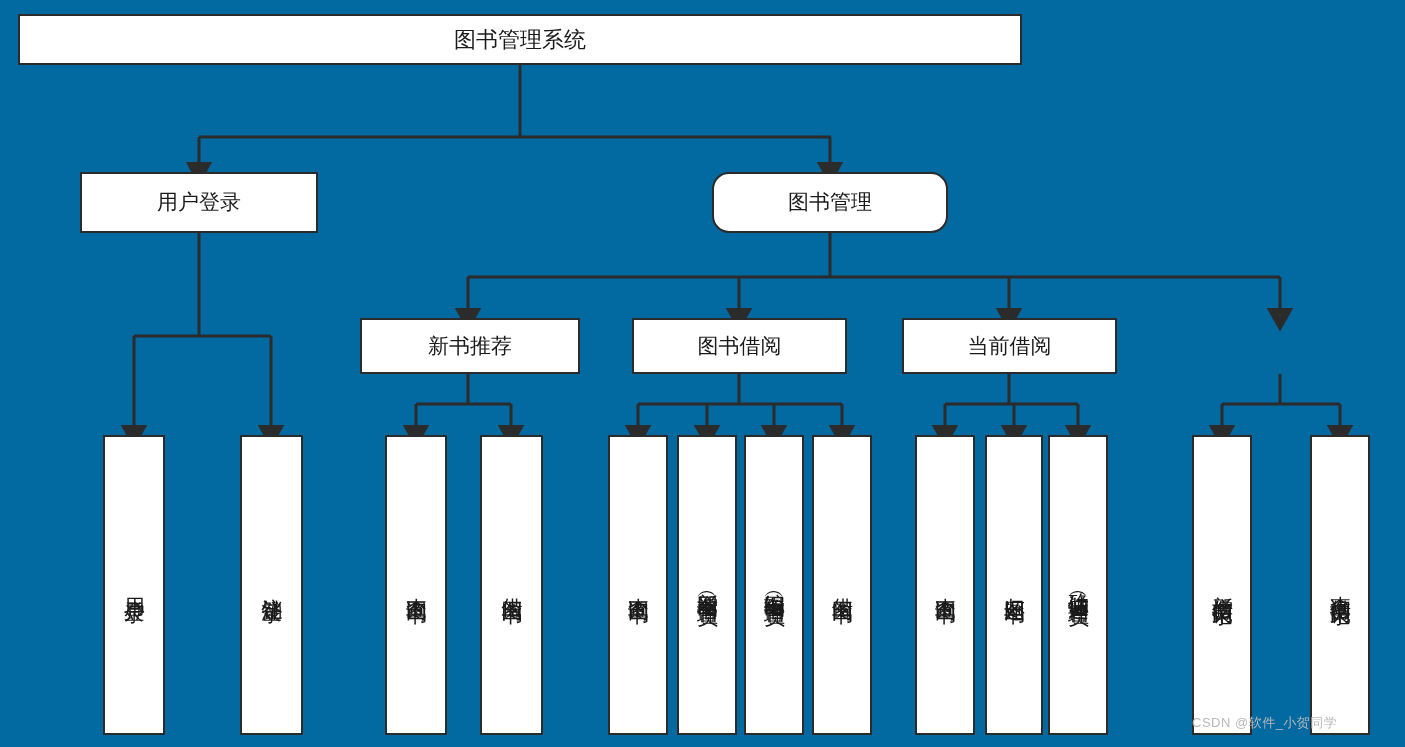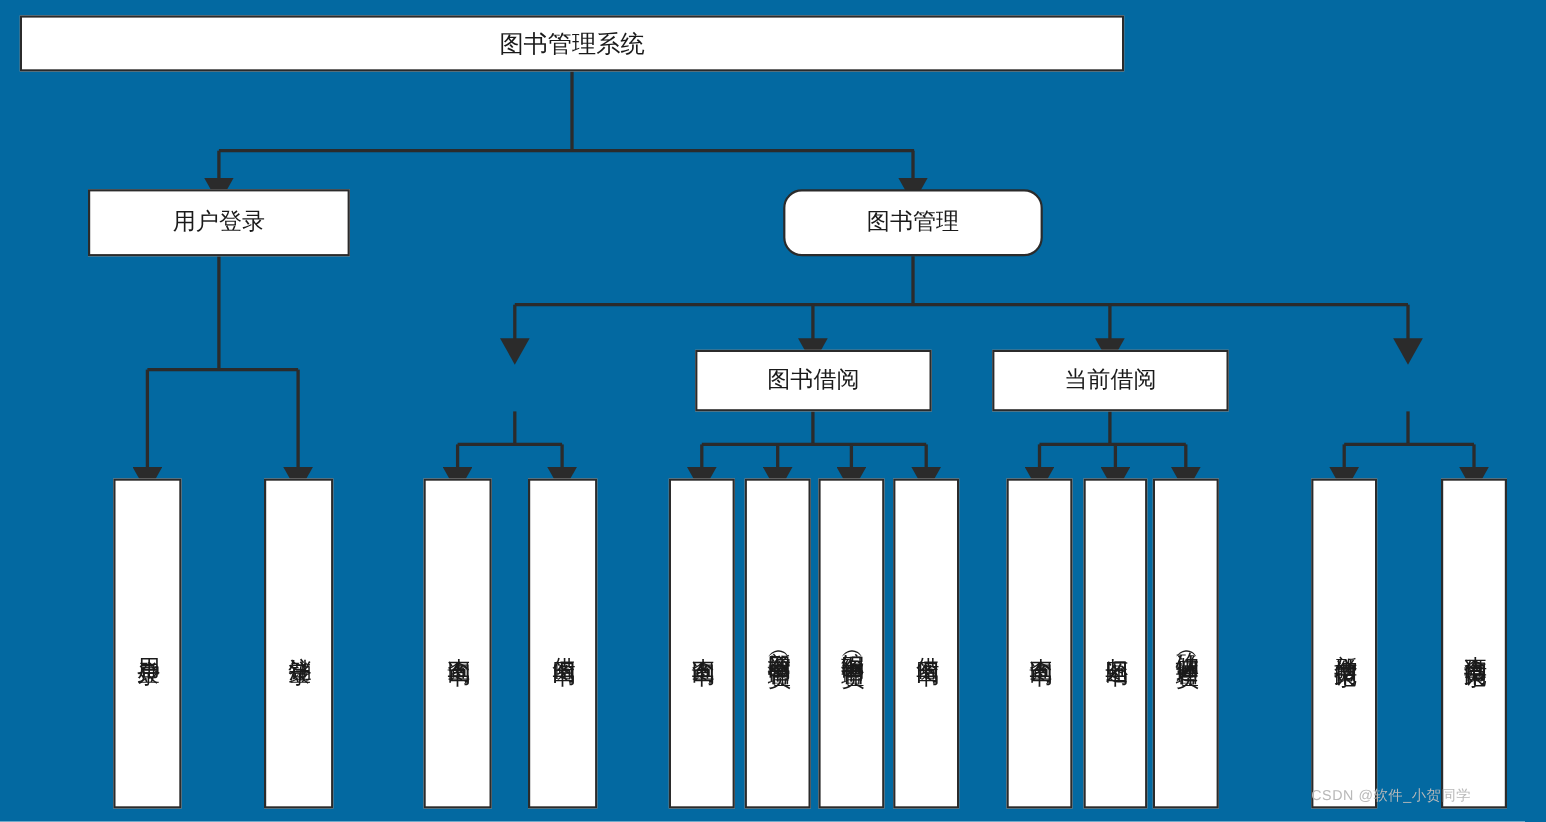--- a/index.html
+++ b/index.html
@@ -121,20 +121,23 @@
     <span class="node-label" style="color: rgb(26, 26, 26);">图书管理系统</span>
   </div>
 
   <div class="node horizontal" style="left: 80px; top: 172px; width: 238px; height: 61px; border-color: rgb(43, 43, 43); background: rgb(255, 255, 255);">
     <span class="node-label" style="color: rgb(26, 26, 26);">用户登录</span>
   </div>
   <div class="node horizontal" style="left: 712px; top: 172px; width: 236px; height: 61px; border-color: rgb(43, 43, 43); background: rgb(255, 255, 255); border-radius: 17px;">
     <span class="node-label" style="color: rgb(26, 26, 26);">图书管理</span>
   </div>
 
+  <div class="node horizontal" style="left: 360px; top: 318px; width: 220px; height: 56px; border-color: rgb(43, 43, 43); background: rgb(255, 255, 255);">
+    <span class="node-label" style="color: rgb(26, 26, 26);">新书推荐</span>
+  </div>
   <div class="node horizontal" style="left: 902px; top: 318px; width: 215px; height: 56px; border-color: rgb(43, 43, 43); background: rgb(255, 255, 255);">
     <span class="node-label" style="color: rgb(26, 26, 26);">当前借阅</span>
   </div>
   <div class="node horizontal" style="left: 632px; top: 318px; width: 215px; height: 56px; border-color: rgb(43, 43, 43); background: rgb(255, 255, 255);">
     <span class="node-label" style="color: rgb(26, 26, 26);">图书借阅</span>
   </div>
 
   <div class="node vertical" style="left: 103px; top: 435px; width: 62px; height: 300px; border-color: rgb(43, 43, 43); background: rgb(255, 255, 255);">
     <span class="node-label" style="color: rgb(26, 26, 26);">用户登录</span>
   </div>

